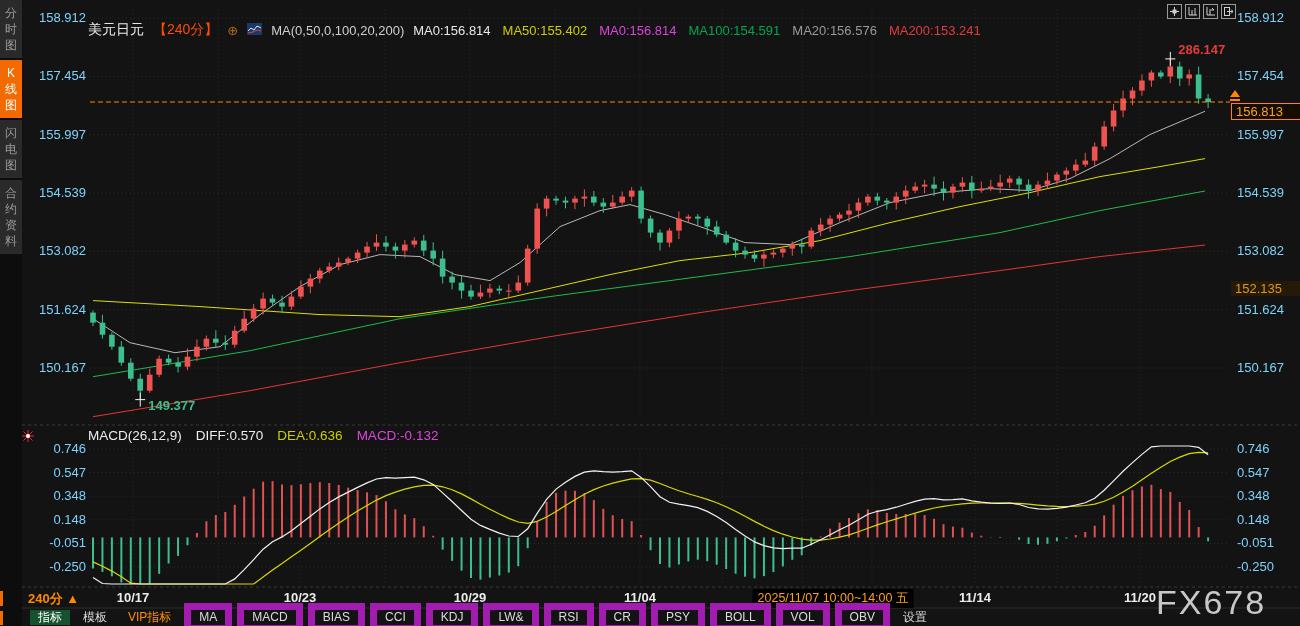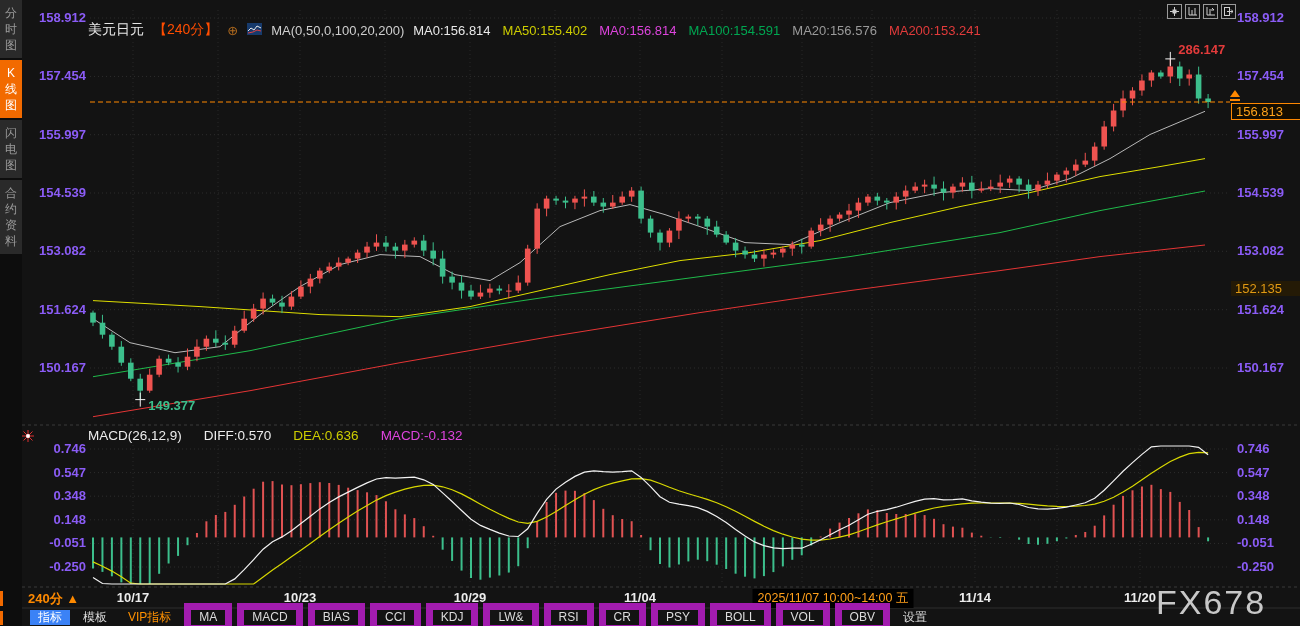--- a/index.html
+++ b/index.html
@@ -15,41 +15,41 @@
   .legend{position:absolute;left:88px;top:3px;display:flex;gap:9px;align-items:center;
           font-size:13px;color:#cfcfcf;white-space:nowrap;z-index:6;margin-top:18px;}
   .legend .sym{color:#e6e6e6;font-size:14px;}
   .legend .per{color:#ff4d00;font-size:14px;}
   .legend .plus{color:#b06a1e;font-size:13px;}
   .mavals{display:flex;gap:12px;}
   .topicons{position:absolute;left:1167px;top:4px;display:flex;gap:3px;z-index:6;}
   .ticon{width:13px;height:13px;border:1px solid #9a9a9a;display:flex;align-items:center;
          justify-content:center;cursor:pointer;}
   
-  .tick{position:absolute;font-size:13px;color:#8b5cf6;height:16px;line-height:16px;font-weight:bold;}
+  .tick{position:absolute;font-size:13px;color:#7dd3fc;height:16px;line-height:16px;}
   .tick.l{left:30px;width:56px;text-align:right;}
   .tick.r{left:1237px;width:60px;text-align:left;}
   .pricebox{position:absolute;font-size:13px;line-height:15px;z-index:6;padding:0 4px;}
   .pb-last{left:1231px;top:103px;width:62px;border:1px solid #ff8800;color:#ffa21a;background:#140d00;}
   .pb-prev{left:1231px;top:281px;width:62px;color:#e09913;background:#241a06;}
   .hi-label{position:absolute;left:1172px;top:45px;color:#e23b3b;font-size:13px;font-weight:bold;z-index:6;}
   .lo-label{position:absolute;left:150px;top:398px;color:#3cbf8c;font-size:13px;font-weight:bold;z-index:6;}
   
-  .macdhdr{position:absolute;left:88px;top:428px;display:flex;gap:22px;font-size:13.5px;z-index:6;white-space:nowrap;text-align:center;}
+  .macdhdr{position:absolute;left:88px;top:428px;display:flex;gap:14px;font-size:13.5px;z-index:6;white-space:nowrap;text-align:center;}
   .burst{position:absolute;left:22px;top:428px;z-index:6;}
   
   .daterow{position:absolute;left:0;top:589px;width:1100px;height:18px;z-index:6;}
   .period-lbl{position:absolute;left:28px;top:1px;color:#ff8a00;font-size:13px;font-weight:bold;cursor:pointer;}
   .datelbl{position:absolute;top:1px;transform:translateX(-50%);color:#ececec;font-size:13px;font-weight:bold;text-align:center;}
   .datesel{position:absolute;top:0px;transform:translateX(-50%);color:#ff9f1a;font-size:12.5px;
            background:#000;padding:1px 5px;white-space:nowrap;}
   .toolbar{position:absolute;left:30px;top:608px;height:18px;display:flex;gap:5px;align-items:center;z-index:6;}
   .tb{font-size:12px;color:#dcdcdc;padding:0 8px;line-height:15px;cursor:pointer;white-space:nowrap;}
   .tb.boxed{border:7px solid #a21caf;}
-  .tb.active{background:#3b82f6;color:#fff;}
+  .tb.active{background:#14532d;color:#fff;}
   .tb.vip{color:#ff9100;}
   .edgeaccent{position:absolute;left:0;width:3px;background:#f26a00;z-index:7;}
   .wm{position:absolute;left:1156px;top:583px;font-size:34px;color:#d8d8d8;opacity:.92;
       letter-spacing:2px;z-index:8;}
 </style>
 </head>
 <body>
 
 <div class="app">
   <svg id="cv" width="1300" height="626">

